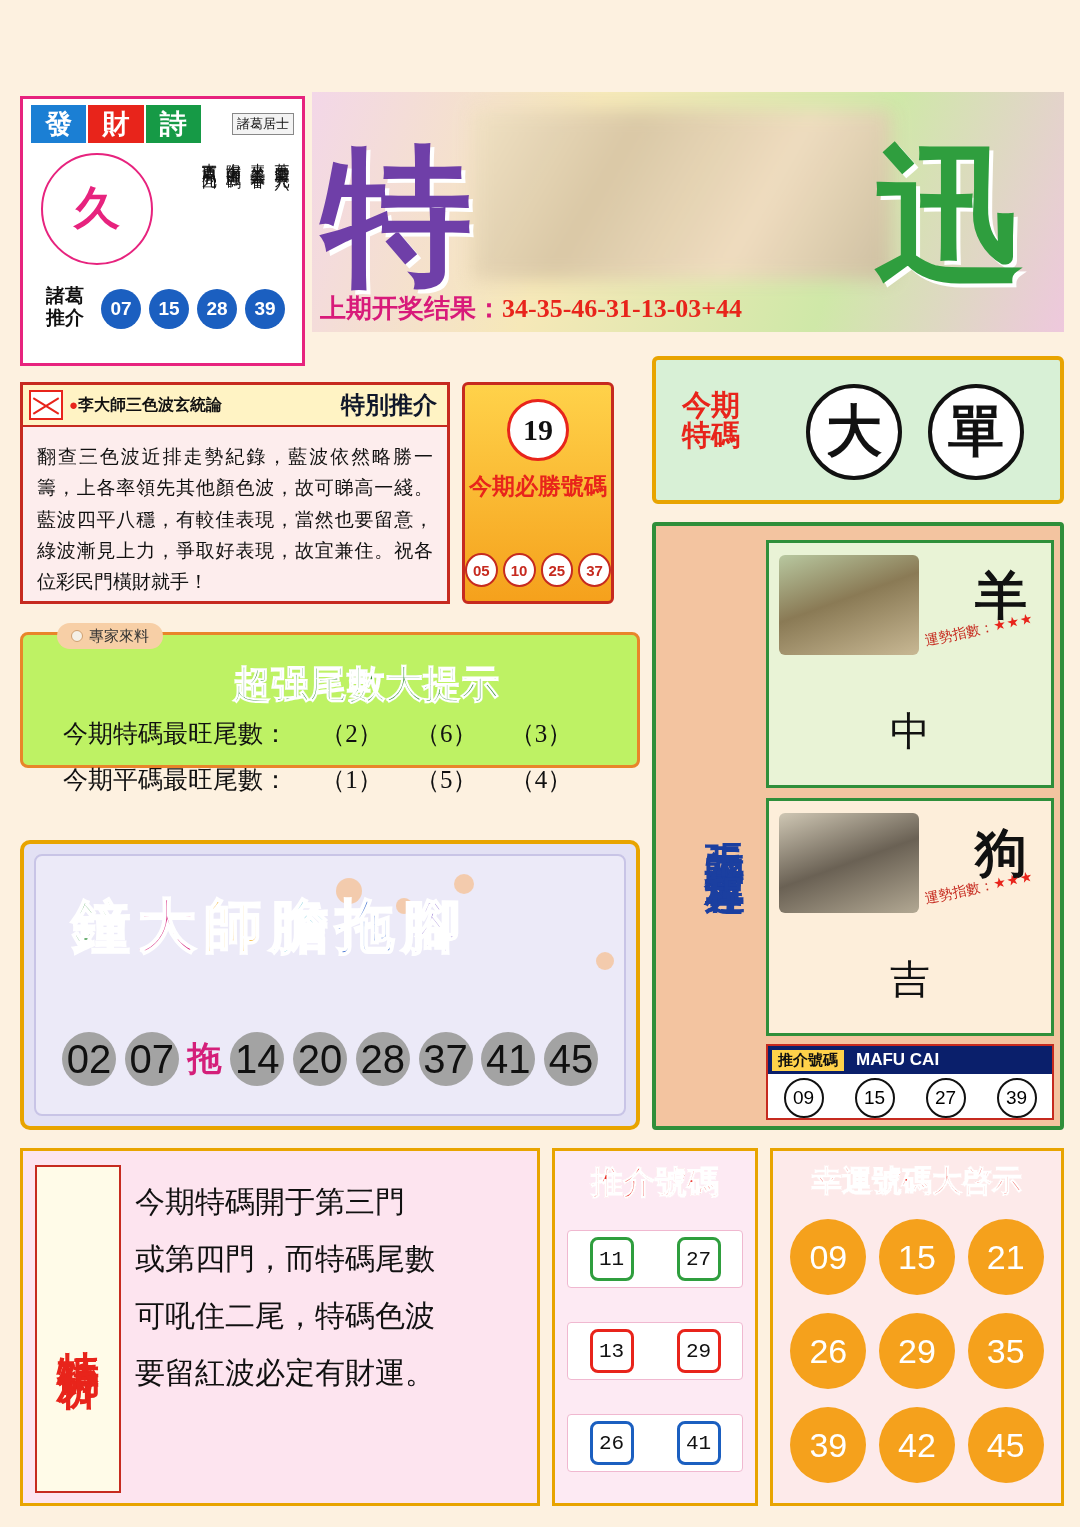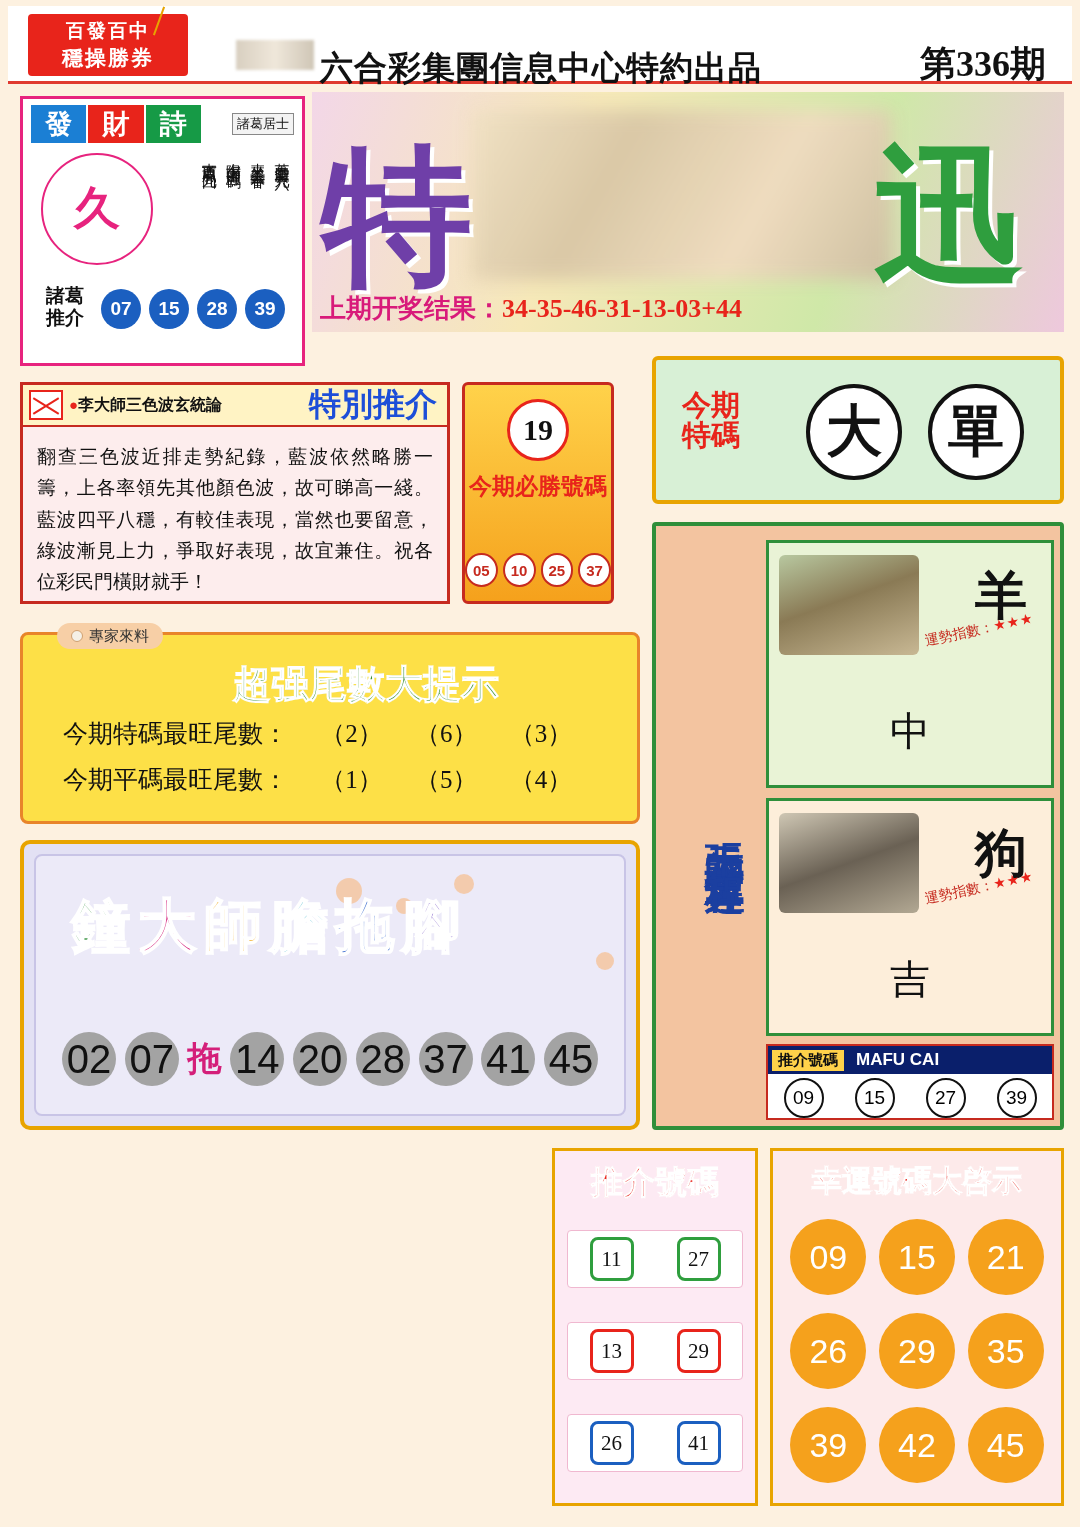--- a/index.html
+++ b/index.html
@@ -119,22 +119,22 @@
     background:#fff3c4; border-bottom:2px solid #c62a1f;
     display:flex; align-items:center;
   }
   .sq-x { width:34px; height:30px; margin-left:6px; background:#fff;
           border:2px solid #e8241b; position:relative; }
   .sq-x:before, .sq-x:after { content:""; position:absolute; left:0; top:13px;
           width:100%; height:2px; background:#e8241b; }
   .sq-x:before { transform:rotate(32deg); } .sq-x:after { transform:rotate(-32deg); }
   .special-head .dot { color:#e8241b; margin-left:6px; font-size:15px; }
   .special-head .t1 { font-size:16px; font-weight:bold; color:#111; }
-  .special-head .t2 { margin-left:auto; margin-right:10px; font-size:32px;
-    font-weight:bold; color:#1d4ed8; font-family:"Liberation Sans",sans-serif; }
+  .special-head .t2 { margin-left:auto; margin-right:10px; font-size:24px;
+    font-weight:bold; color:#0f172a; font-family:"Liberation Sans",sans-serif; }
   .special-body {
     position:absolute; left:0; top:44px; padding:12px 14px;
     font-size:19px; line-height:1.65; color:#111; text-align:justify;
   }
   
   .mustwin {
     position:absolute; left:462px; top:382px; width:152px; height:222px;
     background:linear-gradient(#ffd24a,#f5a11c); border:3px solid #c62a1f; border-radius:6px;
   }
   .mustwin .ball19 {
@@ -169,22 +169,22 @@
     text-align:center; font-family:"Liberation Sans",sans-serif;margin-top:20px;
   }
   .tema .big {
     position:absolute; width:96px; height:96px; top:24px; border-radius:50%;
     border:4px solid #111; display:flex; align-items:center; justify-content:center;
     font-size:56px; font-weight:bold; color:#111; background:#fff;
   }
   .tema .b1 { left:150px; } .tema .b2 { left:272px; }
   
   .tail {
-    position:absolute; left:20px; top:632px; width:620px; height:192px;
-    background:#fde047; border:3px solid #e8852a; border-radius:8px;
+    position:absolute; left:20px; top:632px; width:620px; height:136px;
+    background:#bef264; border:3px solid #e8852a; border-radius:8px;
   }
   .tail .tag {
     position:absolute; left:34px; top:-12px; height:26px; padding:0 14px;
     background:#f7cfa6; border-radius:13px; font-size:15px; color:#333;
     display:flex; align-items:center;
   }
   .tail .tag:before { content:""; width:10px; height:10px; border-radius:50%;
     background:#f5f0e6; border:1px solid #d0a070; margin-right:6px; }
   .tail h3 {
     margin:8px; position:absolute; left:70px; top:16px; width:530px; text-align:center;
@@ -299,21 +299,21 @@
     position:absolute; left:12px; top:62px; right:12px; bottom:14px;
     display:flex; flex-direction:column; justify-content:space-around;
   }
   .recnum .grid .r {
     display:flex; justify-content:space-around; align-items:center;
     background:#fff; border:1px solid #f0b8d0; border-radius:4px; padding:6px 0;
   }
   .recnum .grid b {
     width:44px; height:44px; border-radius:8px; background:#fff;
     display:flex; align-items:center; justify-content:center;
-    font-size:21px; font-family:Liberation Serif, serif; font-weight:normal;
+    font-size:21px; font-family:Liberation Mono, monospace; font-weight:normal;
   }
   .bg-green { border:3px solid #2f9e3e; color:#111; }
   .bg-red   { border:3px solid #e8241b; color:#111; }
   .bg-blue  { border:3px solid #1b5fc0; color:#111; }
   
   .lucky {
     position:absolute; left:770px; top:1148px; width:294px; height:358px;
     background:#fdeaea; border:3px solid #e8a400;
   }
   .lucky h4 {
@@ -332,30 +332,20 @@
     font-family:"Liberation Sans",sans-serif; font-weight:normal;
   }
   .corner-line { position:absolute; left:150px; top:0; width:2px; height:30px;
     background:#e8a400; transform:rotate(20deg); }
 </style>
 </head>
 <body>
 
 <div class="page">
 
-  <div class="header">
-    <div class="logo">
-      <div class="l1">百發百中</div>
-      <div class="l2">穩操勝券</div>
-    </div>
-    <div class="blur-box"></div>
-    <div class="header-title">六合彩集團信息中心特約出品</div>
-    <div class="issue">第336期</div>
-    <div class="corner-line"></div>
-  </div>
 
   <div class="poem">
     <div class="poem-title">
       <span class="pt1">發</span>
       <span class="pt2">財</span>
       <span class="pt3">詩</span>
     </div>
     <div class="poem-author">諸葛居士</div>
     <div class="poem-seal">久</div>
     <div class="poem-verse">
@@ -485,20 +475,31 @@
       </div>
       <div class="nums">
         <b>09</b>
         <b>15</b>
         <b>27</b>
         <b>39</b>
       </div>
     </div>
   </div>
 
+  <div class="analysis">
+    <div class="vtab">
+      <span>特碼分析</span>
+    </div>
+    <div class="text">
+      <div>今期特碼開于第三門</div>
+      <div>或第四門，而特碼尾數</div>
+      <div>可吼住二尾，特碼色波</div>
+      <div>要留紅波必定有財運。</div>
+    </div>
+  </div>
 
   <div class="recnum">
     <h4>推介號碼</h4>
     <div class="grid">
       <div class="r">
         <b class="bg-green">11</b>
         <b class="bg-green">27</b>
       </div>
       <div class="r">
         <b class="bg-red">13</b>

